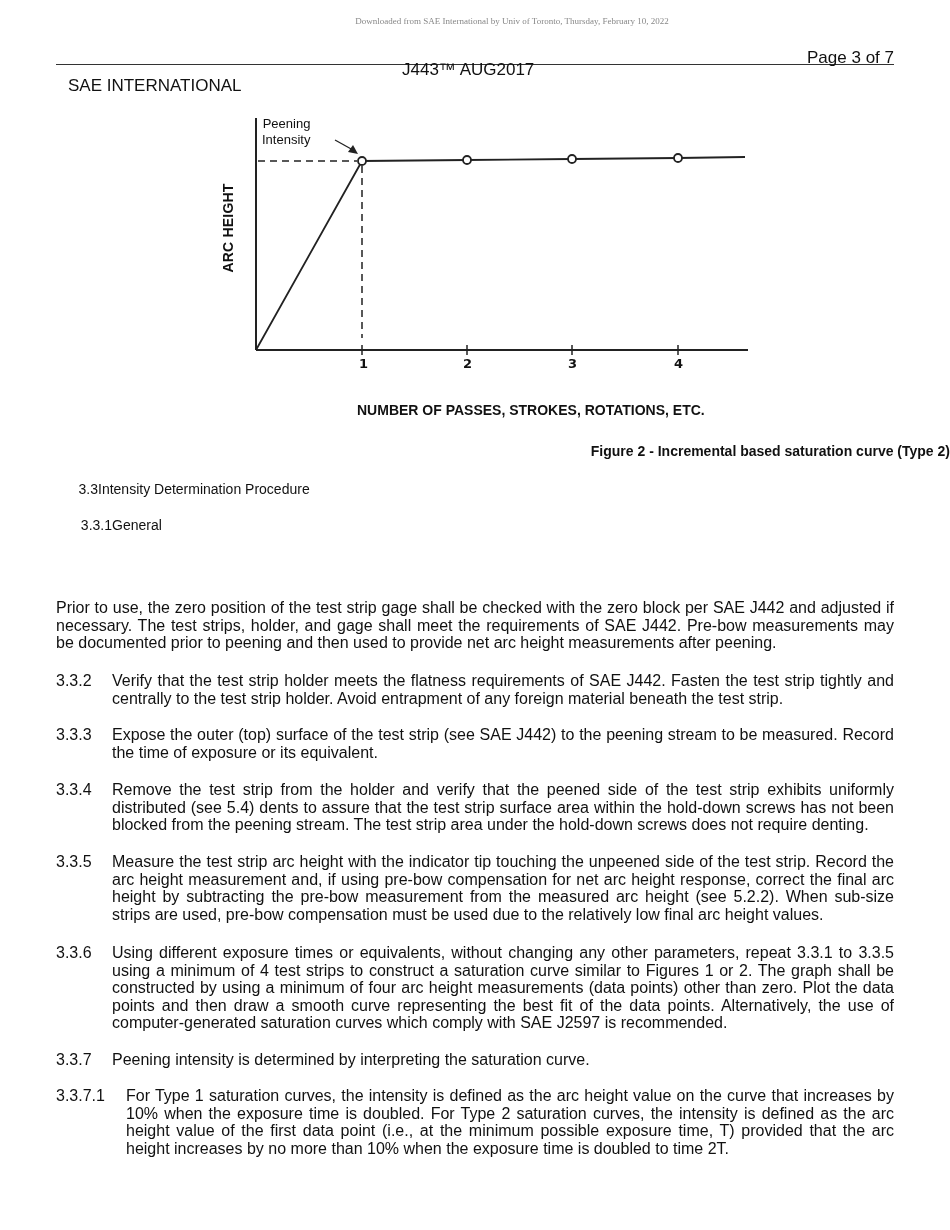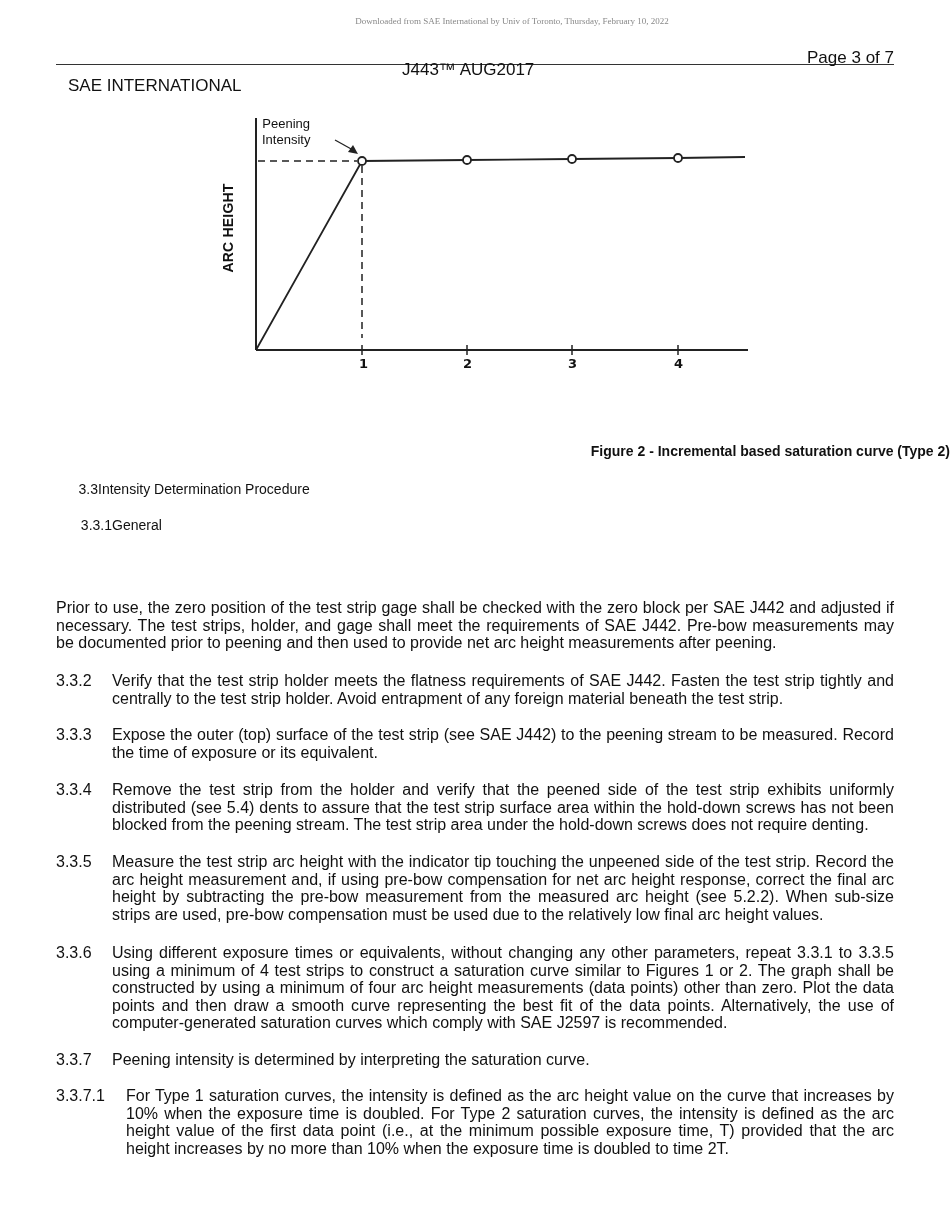--- a/index.html
+++ b/index.html
@@ -10,21 +10,21 @@
   .header { position: absolute; top: 44px; left: 56px; width: 838px; height: 20px;
          border-bottom: 1.5px solid #333; font-size: 17px; color: #111; }
   .header .left { position: absolute; left: 12px; top: 0; margin-top: 32px; }
   .header .center { position: absolute; left: 346px; top: 16px; }
   .header .right { position: absolute; right: 0; top: 4px; }
   .chart { position: absolute; left: 200px; top: 100px; width: 570px; height: 330px; }
   .chart svg { position: absolute; left: 0; top: 0; }
   .ylabel { position: absolute; left: -40px; top: 120px; width: 135px; text-align: center;
          transform: rotate(-90deg); font-weight: bold; font-size: 14px; letter-spacing: 0.2px; }
   .xlabel { position: absolute; left: 157px; top: 302px; font-weight: bold; font-size: 14px; }
-  .annot { position: absolute; left: 62px; top: 16px; font-size: 13px; line-height: 16px; text-align: center; }
+  .annot { position: absolute; left: 62px; top: 16px; font-size: 13px; line-height: 16px; text-align: right; }
   .tick-label { position: absolute; top: 256px; font-weight: bold; font-size: 13px; font-family: "DejaVu Sans", sans-serif; }
   .caption { position: absolute; top: 443px; left: 0; width: 950px; text-align: right;
          font-weight: bold; font-size: 14px; }
   .para { position: absolute; left: 56px; width: 838px; font-size: 16px; line-height: 17.5px; text-align: justify; margin-top: 46px; }
   .num { position: absolute; left: 0; top: 0; }
   .body-text { display: block; }
   .heading { position: absolute; left: 56px; font-size: 14px; }
   .heading .num { position: static; display: inline-block; text-align: right; }
 </style>
 </head>
@@ -64,20 +64,21 @@
   </svg>
   <div class="annot">
     <div>Peening</div>
     <div>Intensity</div>
   </div>
   <div class="ylabel">ARC HEIGHT</div>
   <span class="tick-label" style="left:159px">1</span>
   <span class="tick-label" style="left:263px">2</span>
   <span class="tick-label" style="left:368px">3</span>
   <span class="tick-label" style="left:474px">4</span>
+  <div class="xlabel">NUMBER OF PASSES, STROKES, ROTATIONS, ETC.</div>
 </div>
 
 <div class="caption">Figure 2 - Incremental based saturation curve (Type 2)</div>
 
 <div class="heading" style="top:481px">
   <span class="num" style="width:42px">3.3</span><span>Intensity Determination Procedure</span>
 </div>
 
 <div class="heading" style="top:517px">
   <span class="num" style="width:56px">3.3.1</span><span>General</span>

